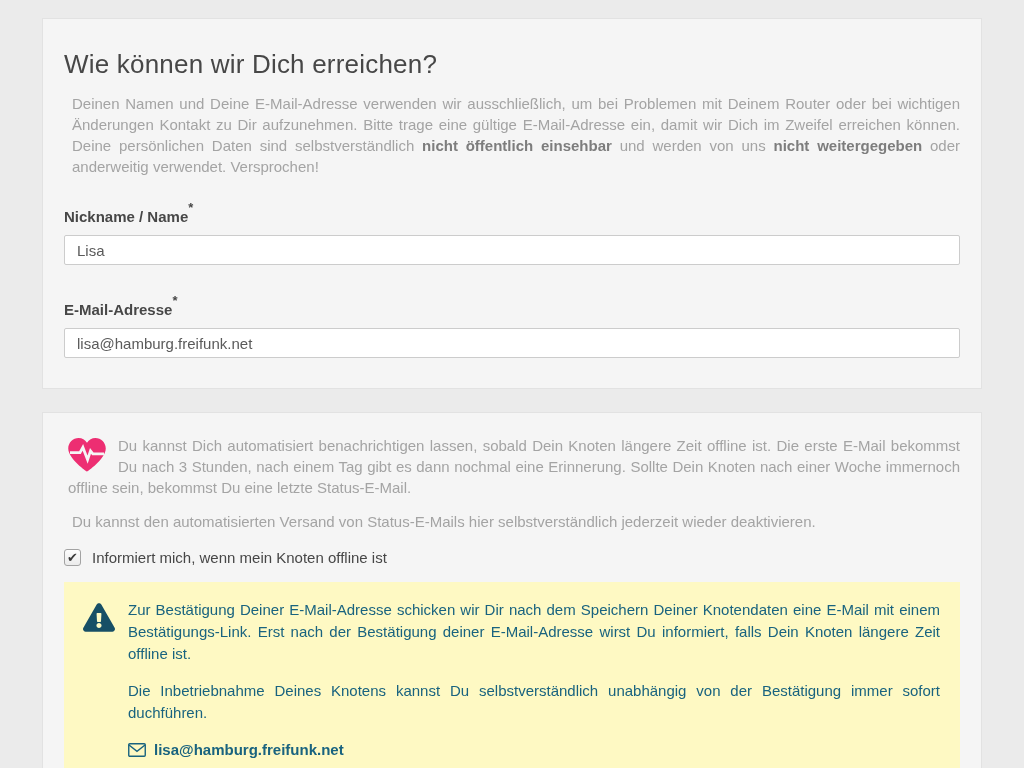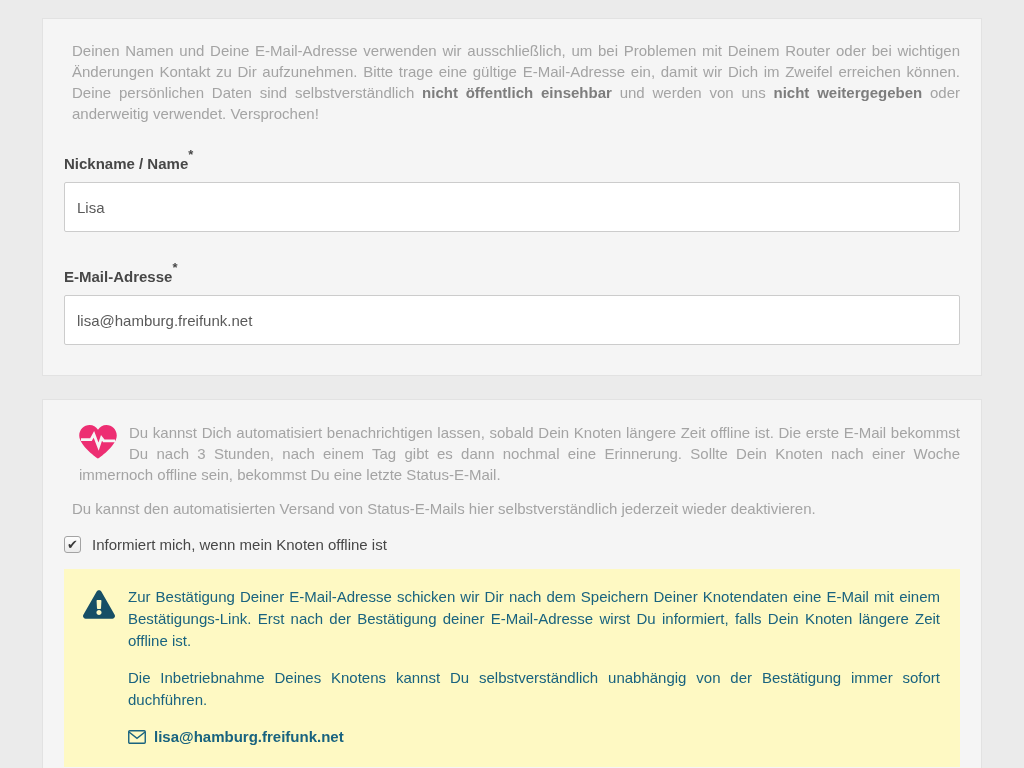--- a/index.html
+++ b/index.html
@@ -35,31 +35,31 @@
   .lead b { color: #7d7d7d; }
 
   .form-row { display: flex; gap: 32px; margin-top: 27px; flex-direction: column; }
   .form-col { flex: 1; }
   .field-label { font-size: 15px; font-weight: bold; color: #474747; }
   .field-label sup { font-size: 13px; top: -4px; position: relative; }
   .text-input {
     display: block;
     margin-top: 9px;
     width: 100%;
-    height: 50px;
+    height: 30px;
     background: #ffffff;
     border: 1px solid #cccccc;
     border-radius: 2px;
     padding: 0 12px;
     font-size: 15px;
     color: #5a5a5a;
     font-family: "Liberation Sans", sans-serif;
   }
 
-  .heart-p { margin: 14px 0 0 15px; }
+  .heart-p { margin: 14px 0 0 4px; }
   .heart-icon { float: left; margin: 3px 12px 2px 0; }
 
   .checkbox-row { margin-top: 17px; display: flex; align-items: center; }
   .checkbox {
     width: 17px; height: 17px;
     border: 1px solid #a3a3a3;
     border-radius: 3px;
     background: linear-gradient(#fdfdfd, #ebebeb);
     display: flex; align-items: center; justify-content: center;
     font-size: 13px; line-height: 1;
@@ -83,20 +83,21 @@
     margin-top: 2px;
   }
   .email-line svg { margin-right: 8px; }
 </style>
 </head>
 <body>
 
 <div class="wrap">
 
   <section class="panel">
+    <h1>Wie können wir Dich erreichen?</h1>
     <p class="lead">
       <span>Deinen Namen und Deine E-Mail-Adresse verwenden wir ausschließlich, um bei Problemen mit Deinem Router oder bei wichtigen Änderungen Kontakt zu Dir aufzunehmen. Bitte trage eine gültige E-Mail-Adresse ein, damit wir Dich im Zweifel erreichen können. Deine persönlichen Daten sind selbstverständlich</span>
       <b>nicht öffentlich einsehbar</b>
       <span>und werden von uns</span>
       <b>nicht weitergegeben</b>
       <span>oder anderweitig verwendet. Versprochen!</span>
     </p>
     <div class="form-row">
       <div class="form-col">
         <span class="field-label"><span>Nickname / Name</span><sup>*</sup></span>

